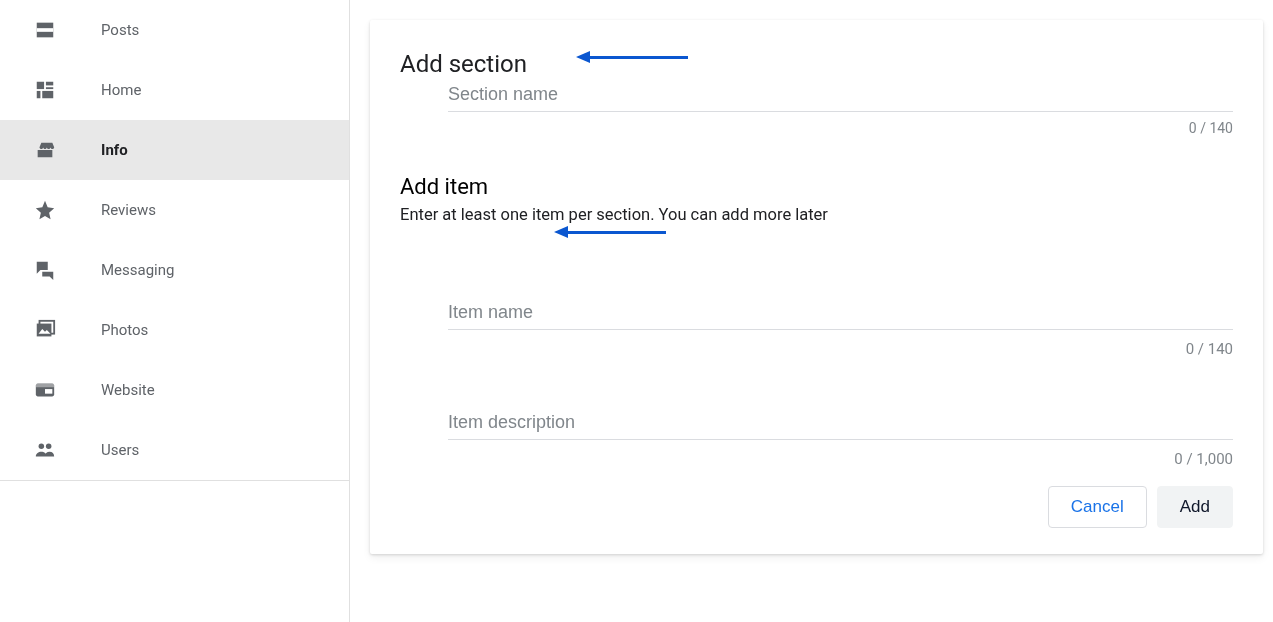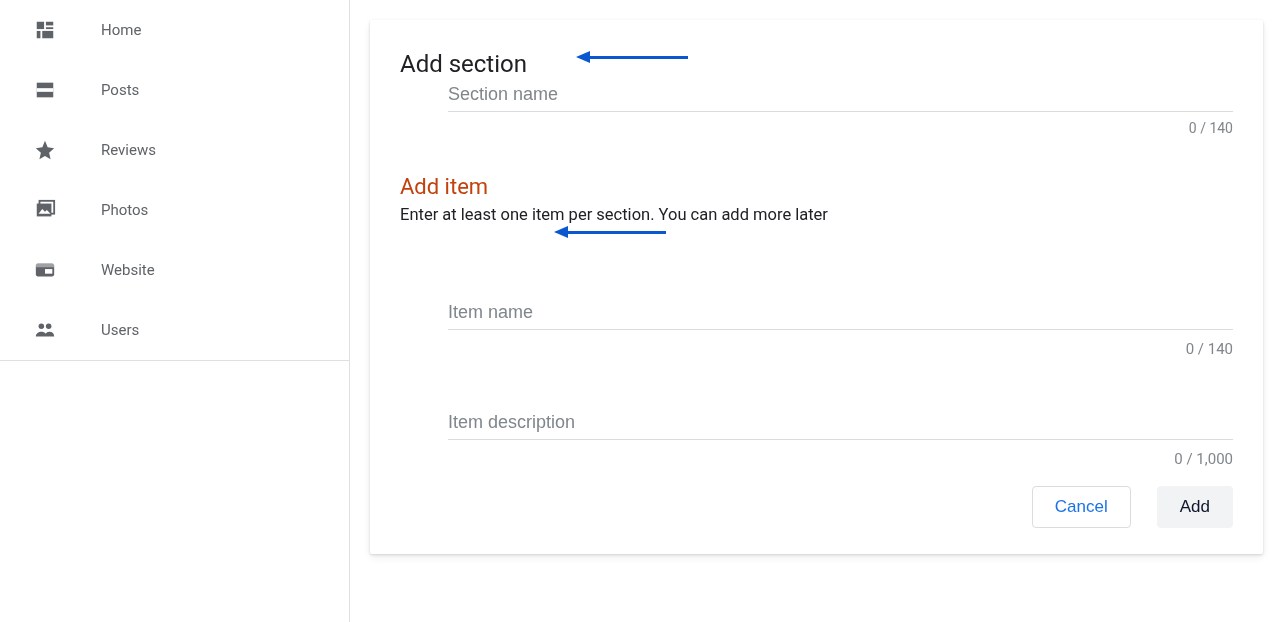--- a/index.html
+++ b/index.html
@@ -88,21 +88,21 @@
   justify-content: space-between;
   font-size: 14px;
   color: #80868b;
   margin-top: 8px;
 }
 .helper-row .counter { margin-left: auto; }
 
 .subheading {
   font-size: 22px;
   font-weight: 400;
-  color: #c2410c;
+  color: #000000;
   margin-top: 38px;
 }
 .subdesc {
   font-size: 16.5px;
   color: #202124;
   margin-top: 6px;
   margin-bottom: 72px;
 }
 
 .item-row {
@@ -117,21 +117,21 @@
 .counter-right {
   text-align: right;
   font-size: 15px;
   color: #80868b;
   margin-top: 10px;
 }
 
 .button-row {
   display: flex;
   justify-content: flex-end;
-  gap: 26px;
+  gap: 10px;
   margin-top: 18px;
 }
 .btn {
   padding: 10px 22px;
   font-size: 17px;
   border-radius: 4px;
   border: 1px solid #dadce0;
   background: #fff;
   cursor: pointer;
 }
@@ -159,45 +159,61 @@
   border-right: 14px solid #0b57d0;
 }
 </style>
 </head>
 <body>
 
 <div class="sidebar">
   <div class="sidebar-item">
     <span class="icon-wrap">
       <svg width="22" height="22" viewBox="0 0 24 24" fill="#5f6368">
+          <rect x="3" y="4" width="18" height="16"></rect>
+          <rect x="3" y="10" width="18" height="4" fill="#fff"></rect>
+        </svg>
+    </span>
+    <span class="label">Posts</span>
+  </div>
+  <div class="sidebar-item">
+    <span class="icon-wrap">
+      <svg width="22" height="22" viewBox="0 0 24 24" fill="#5f6368">
           <rect x="3" y="3" width="8" height="8"></rect>
           <rect x="13" y="3" width="8" height="4"></rect>
           <rect x="13" y="9" width="8" height="2"></rect>
           <rect x="3" y="13" width="4" height="8"></rect>
           <rect x="9" y="13" width="12" height="8"></rect>
         </svg>
     </span>
     <span class="label">Home</span>
   </div>
-  <div class="sidebar-item">
-    <span class="icon-wrap">
-      <svg width="22" height="22" viewBox="0 0 24 24" fill="#5f6368">
-          <rect x="3" y="4" width="18" height="16"></rect>
-          <rect x="3" y="10" width="18" height="4" fill="#fff"></rect>
-        </svg>
-    </span>
-    <span class="label">Posts</span>
+  <div class="sidebar-item active">
+    <span class="icon-wrap">
+      <svg width="22" height="22" viewBox="0 0 24 24" fill="#5f6368">
+          <path d="M4 4h16l2 5c0 1.1-.9 2-2 2s-2-.9-2-2c0 1.1-.9 2-2 2s-2-.9-2-2c0 1.1-.9 2-2 2s-2-.9-2-2c0 1.1-.9 2-2 2s-2-.9-2-2l2-5zm0 8h16v8H4v-8z"></path>
+        </svg>
+    </span>
+    <span class="label">Info</span>
   </div>
   <div class="sidebar-item">
     <span class="icon-wrap">
       <svg width="22" height="22" viewBox="0 0 24 24" fill="#5f6368">
           <path d="M12 2l2.9 6.9L22 10l-5.5 5 1.6 7L12 18.5 5.9 22l1.6-7L2 10l7.1-1.1L12 2z"></path>
         </svg>
     </span>
     <span class="label">Reviews</span>
+  </div>
+  <div class="sidebar-item">
+    <span class="icon-wrap">
+      <svg width="22" height="22" viewBox="0 0 24 24" fill="#5f6368">
+          <path d="M3 3h12v9H7l-4 4V3zm6 11h12v9l-4-4H9v-5z"></path>
+        </svg>
+    </span>
+    <span class="label">Messaging</span>
   </div>
   <div class="sidebar-item">
     <span class="icon-wrap">
       <svg width="22" height="22" viewBox="0 0 24 24" fill="#5f6368">
           <rect x="3" y="5" width="16" height="14"></rect>
           <rect x="6" y="2" width="16" height="14" fill="none" stroke="#5f6368" stroke-width="2"></rect>
           <path d="M5 16l4-5 3 3 2-2 4 4H5z" fill="#fff"></path>
         </svg>
     </span>
     <span class="label">Photos</span>

